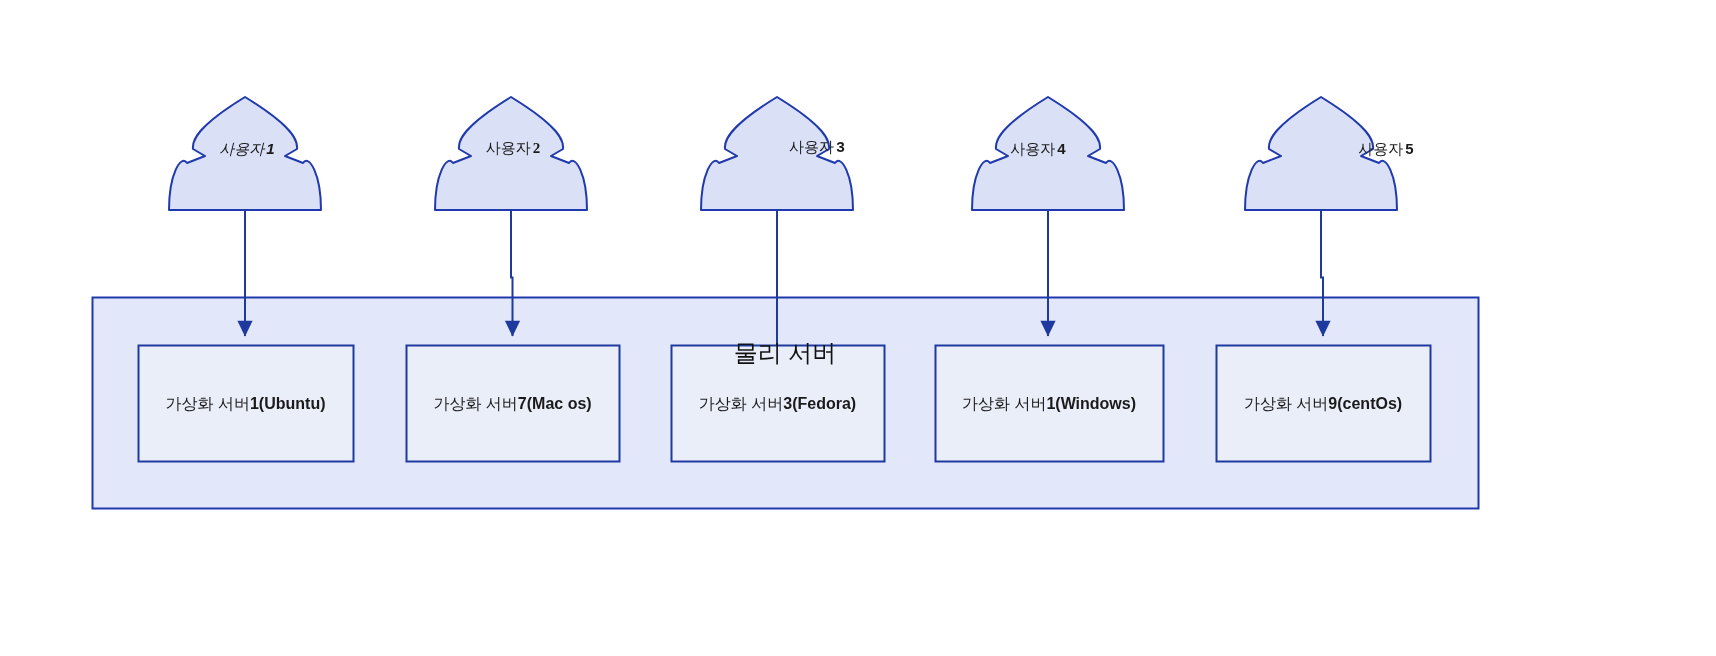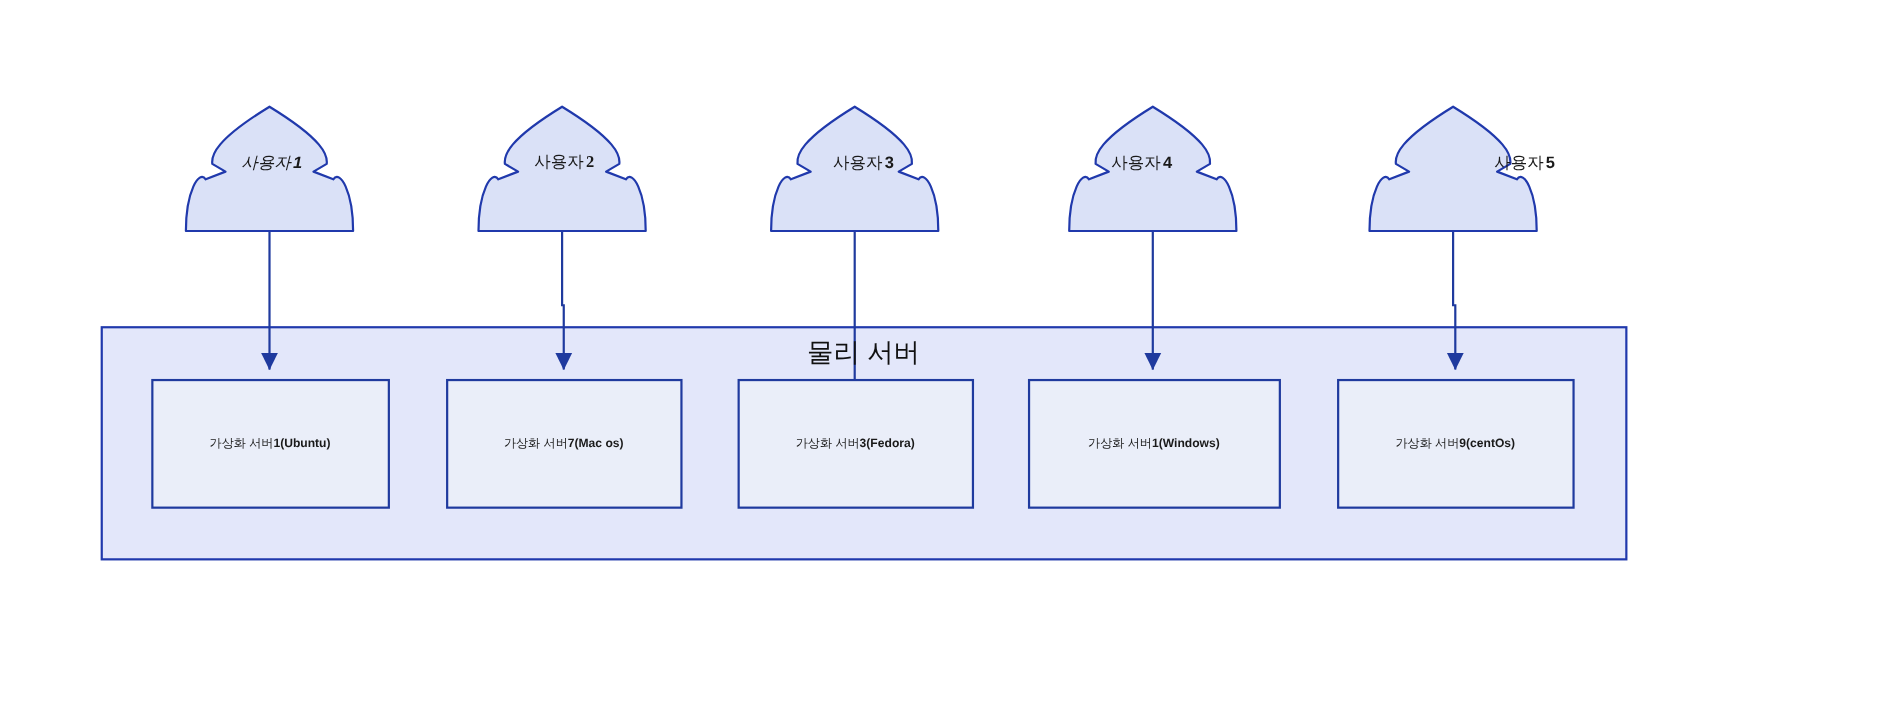--- a/index.html
+++ b/index.html
@@ -42,23 +42,24 @@
   .actor-label b {
     font-weight: 700;
     margin-left: 2px;
   }
   .server-title {
     font-size: 24px;
     font-weight: 400;
     line-height: 1;
     transform: translate(-50%, -50%);
     color: #111111;
+    margin-top: 32px;
   }
   .vm-label {
-    font-size: 11px;
+    font-size: 16px;
     font-weight: 400;
     line-height: 1;
     transform: translate(-50%, -50%);
     color: #1a1a1a;
   }
   .vm-label b {
     font-weight: 700;
   }
 </style>
 </head>
@@ -97,21 +98,21 @@
         <path d="M 701 210 L 853 210 C 853 174 841 154 835 163 L 817 156 L 829 149 C 830 141 826 127 777 97 C 728 127 724 141 725 149 L 737 156 L 719 163 C 713 154 701 174 701 210 Z" fill="#dae1f7" stroke="#2039ac" stroke-width="2" stroke-linejoin="round"></path>
         <path d="M 972 210 L 1124 210 C 1124 174 1112 154 1106 163 L 1088 156 L 1100 149 C 1101 141 1097 127 1048 97 C 999 127 995 141 996 149 L 1008 156 L 990 163 C 984 154 972 174 972 210 Z" fill="#dae1f7" stroke="#2039ac" stroke-width="2" stroke-linejoin="round"></path>
         <path d="M 1245 210 L 1397 210 C 1397 174 1385 154 1379 163 L 1361 156 L 1373 149 C 1374 141 1370 127 1321 97 C 1272 127 1268 141 1269 149 L 1281 156 L 1263 163 C 1257 154 1245 174 1245 210 Z" fill="#dae1f7" stroke="#2039ac" stroke-width="2" stroke-linejoin="round"></path>
       </g>
   </svg>
 
   <div id="text-layer">
     <div class="txt server-title" id="server-title" style="left: 785px; top: 321px;">물리 서버</div>
   <div class="txt actor-label" style="left: 247px; top: 148px; font-style: italic;"><span>사용자</span><b>1</b></div>
       <div class="txt actor-label" style="left: 513px; top: 148px; font-family: Liberation Serif, serif;"><span>사용자</span><b>2</b></div>
-      <div class="txt actor-label" style="left: 785px; top: 148px;"><span>사용자</span><b>3</b></div>
+      <div class="txt actor-label" style="left: 817px; top: 148px; font-family: Liberation Mono, monospace;"><span>사용자</span><b>3</b></div>
       <div class="txt actor-label" style="left: 1038px; top: 148px;"><span>사용자</span><b>4</b></div>
       <div class="txt actor-label" style="left: 1386px; top: 148px;"><span>사용자</span><b>5</b></div>
       <div class="txt vm-label" style="left: 245.5px; top: 404px;"><span>가상화 서버</span><b>1(Ubuntu)</b></div>
       <div class="txt vm-label" style="left: 512.5px; top: 404px;"><span>가상화 서버</span><b>7(Mac os)</b></div>
       <div class="txt vm-label" style="left: 777.5px; top: 404px;"><span>가상화 서버</span><b>3(Fedora)</b></div>
       <div class="txt vm-label" style="left: 1049px; top: 404px;"><span>가상화 서버</span><b>1(Windows)</b></div>
       <div class="txt vm-label" style="left: 1323px; top: 404px;"><span>가상화 서버</span><b>9(centOs)</b></div>
     </div>
 
 </div>

